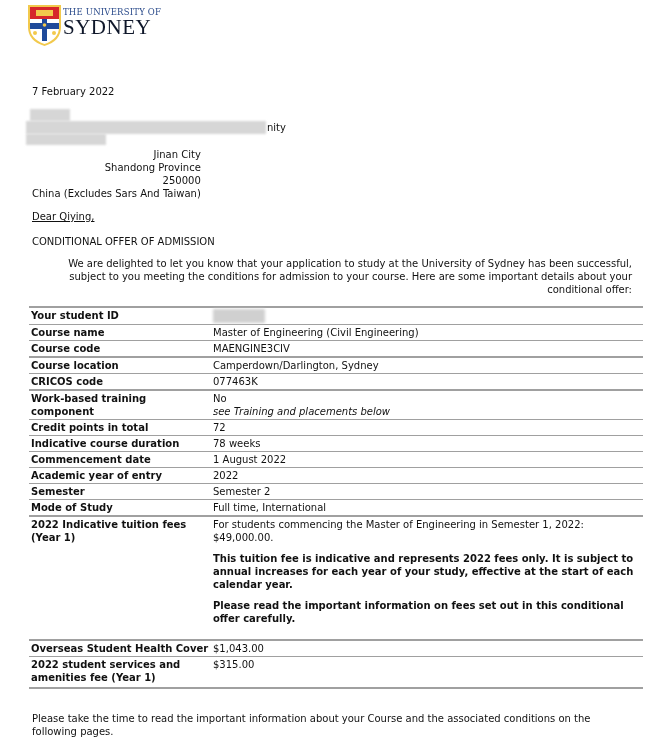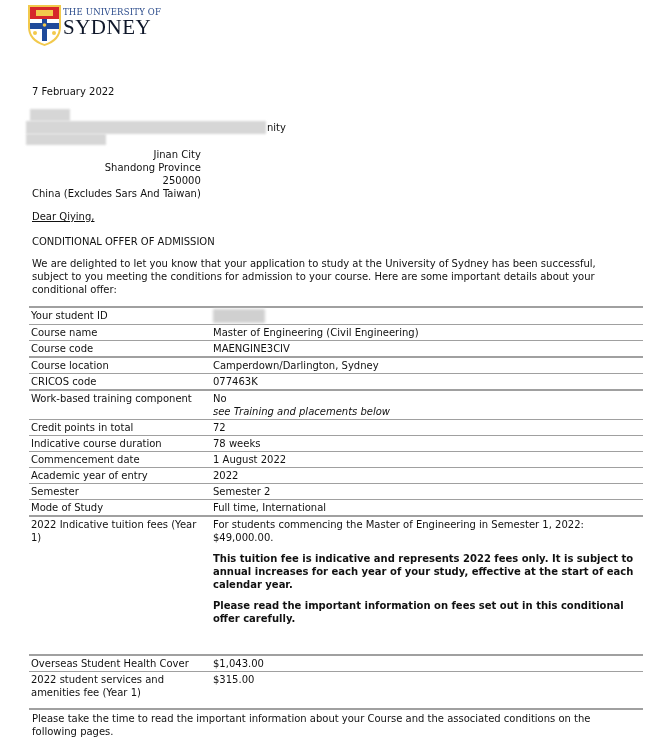--- a/index.html
+++ b/index.html
@@ -13,31 +13,31 @@
   .logo-small { font-family: "DejaVu Serif", serif; font-size: 8.5px; color: #2a4a8a; letter-spacing: 0.2px; }
   .logo-big { font-family: Liberation Serif, serif; font-size: 21px; color: #0f172a; line-height: 20px; letter-spacing: 0.5px; }
 
   .date { position: absolute; left: 32px; top: 86px; }
   .redact { position: absolute; background: #cfcfcf; filter: blur(1px); opacity: 0.85; }
   .addr-tail { position: absolute; left: 267px; top: 122px; text-align: right; }
   .addr-lines { position: absolute; left: 32px; top: 148px; line-height: 13px; text-align: right; }
 
   .greeting { position: absolute; left: 32px; top: 211px; text-decoration: underline; }
   .heading { position: absolute; left: 32px; top: 236px; font-weight: normal; }
-  .intro { position: absolute; left: 32px; top: 257px; width: 600px; line-height: 13px; }
+  .intro { position: absolute; left: 32px; top: 257px; width: 600px; line-height: 13px; text-align: right; }
 
   table.details {
     position: absolute; left: 29px; top: 306px; width: 614px;
     border-collapse: collapse; font-size: 10px;
   }
   table.details td { vertical-align: top; padding: 1px 2px 1px 2px; line-height: 13px; }
   table.details tr { border-bottom: 1px solid #a0a0a0; }
   table.details tr.top-rule { border-top: 2px solid #a0a0a0; }
   table.details tr.thick { border-bottom: 2px solid #a0a0a0; }
-  table.details td.label { font-weight: normal; width: 178px; margin-top: 42px; }
+  table.details td.label { font-weight: bold; width: 178px; margin-top: 42px; }
   .small-italic { font-style: italic; font-size: 10px; }
   .fee-bold { font-weight: bold; margin-top: 8px; }
   .blur-inline { display: inline-block; width: 52px; height: 14px; background: #d0d0d0; filter: blur(1.5px); vertical-align: middle; }
 
   .closing { position: absolute; left: 32px; top: 712px; width: 600px; line-height: 13px; }
 </style>
 </head>
 <body>
 
 <div class="logo">
@@ -124,31 +124,31 @@
   <tr>
     <td class="label">Semester</td>
     <td>Semester 2</td>
   </tr>
   <tr class="thick">
     <td class="label">Mode of Study</td>
     <td>Full time, International</td>
   </tr>
   <tr>
     <td class="label">2022 Indicative tuition fees (Year 1)</td>
-    <td style="padding-bottom:29px;">
+    <td style="padding-bottom:14px;">
       <div>For students commencing the Master of Engineering in Semester 1, 2022:</div>
       <div>$49,000.00.</div>
       <div class="fee-bold">This tuition fee is indicative and represents 2022 fees only. It is subject to annual increases for each year of your study, effective at the start of each calendar year.</div>
       <div class="fee-bold">Please read the important information on fees set out in this conditional offer carefully.</div>
     </td>
   </tr>
   <tr class="top-rule">
     <td class="label">Overseas Student Health Cover</td>
     <td>$1,043.00</td>
   </tr>
   <tr class="thick">
-    <td class="label" style="padding-bottom:9px;">2022 student services and amenities fee (Year 1)</td>
+    <td class="label" style="padding-bottom:3px;">2022 student services and amenities fee (Year 1)</td>
     <td>$315.00</td>
   </tr>
 </tbody>
   </table>
 
 <div class="closing">Please take the time to read the important information about your Course and the associated conditions on the following pages.</div>
 
 </body></html>

